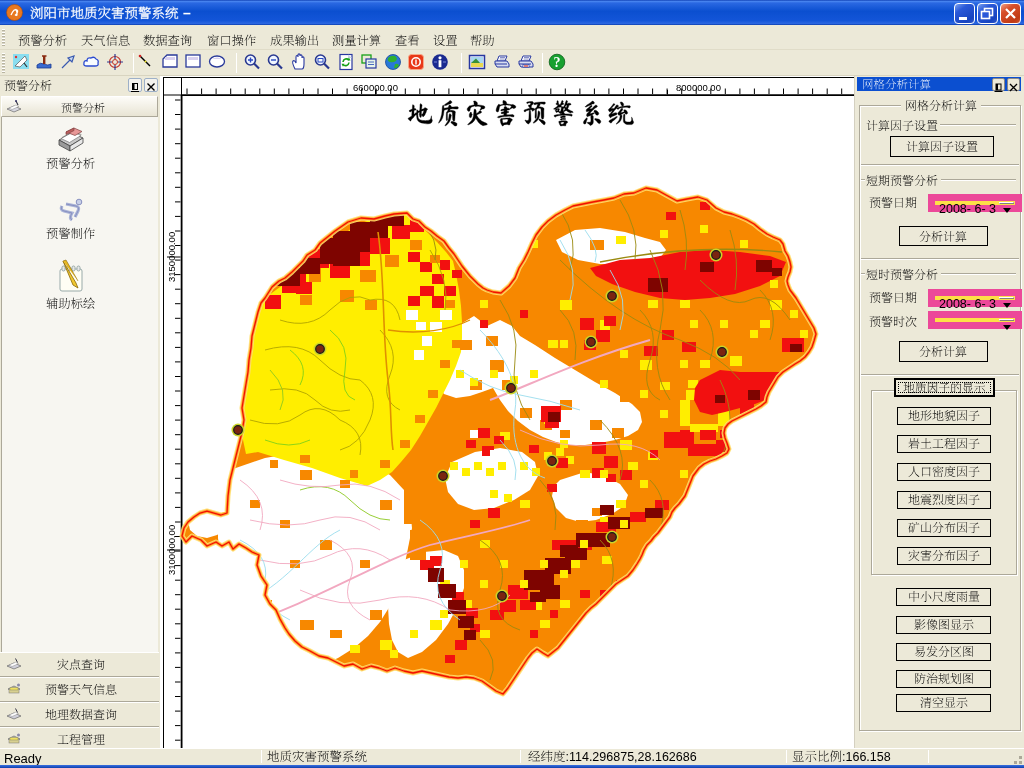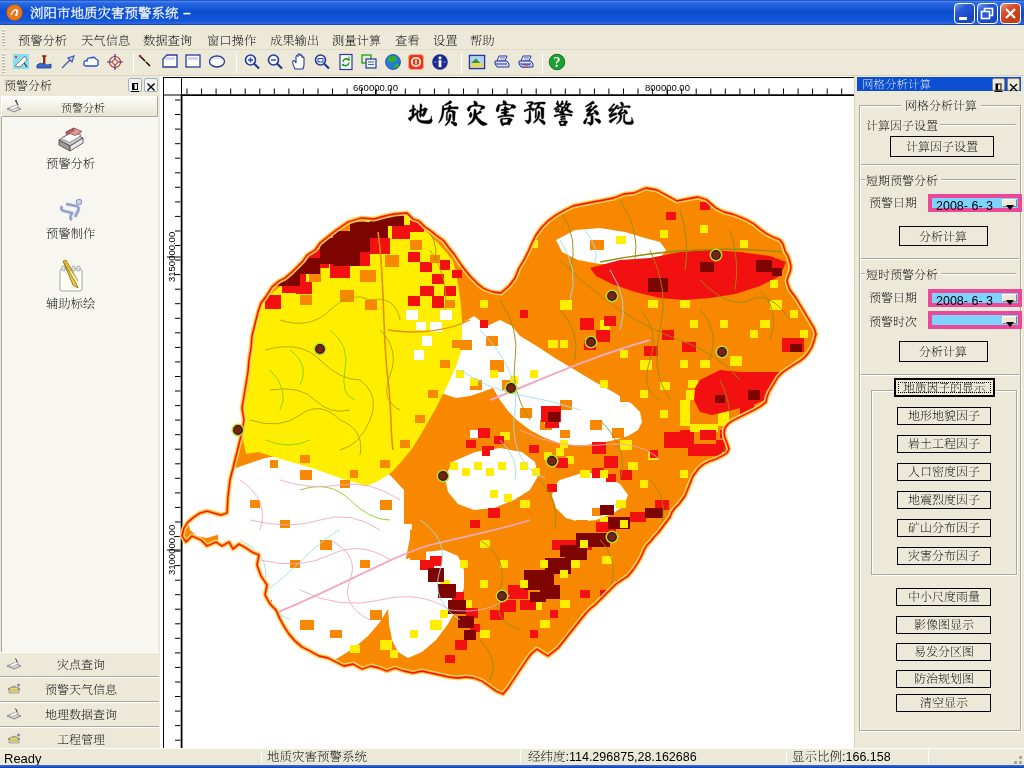--- a/index.html
+++ b/index.html
@@ -15,21 +15,21 @@
 .pbtn{position:absolute;width:14px;height:14px;background:#f4f3ee;border:1px solid #9db0c8;border-radius:2px}
 #lp-head{left:1px;top:96px;width:157px;height:21px;background:linear-gradient(180deg,#fdfcf8,#e8e4d4);border:1px solid #fff;border-bottom:1px solid #aca899;border-right:1px solid #aca899}
 #lp-list{left:1px;top:117px;width:157px;height:535px;background:#f7f6f1;border-left:1px solid #aca899}
 .lp-bar{position:absolute;left:0;width:159px;height:25px;background:#ece9d8;border-top:1px solid #fff;border-bottom:1px solid #aca899}
 #rightpanel{left:854px;top:76px;width:170px;height:672px;background:#ece9d8;border-left:1px solid #d4d0c0}
 #rp-title{left:857px;top:77px;width:164px;height:14px;background:#0b4fd0}
 .gline{position:absolute;border-top:1px solid #aca899;box-shadow:0 1px 0 #fff}
 .gbox{position:absolute;border:1px solid #aca899;box-shadow:inset 1px 1px 0 #fff, 1px 1px 0 #fff}
 .btn{position:absolute;background:#ece9d8;border:1px solid #000}
 .btnf{position:absolute;background:#ece9d8;border:2px solid #000;outline:1px dotted #000;outline-offset:-5px}
-.combo{position:absolute;background:#7dd3fc;border:4px solid #ec4899}
+.combo{position:absolute;background:#fde047;border:7px solid #ec4899}
 .cbtn{position:absolute;right:1px;top:1px;bottom:1px;width:15px;background:#ece9d8;border:1px solid #fff;border-right-color:#808080;border-bottom-color:#808080}
 .cbtn:after{content:"";position:absolute;left:3px;top:5px;border:4px solid transparent;border-top:5px solid #000}
 #statusbar{left:0;top:748px;width:1024px;height:17px;background:#ece9d8;border-top:1px solid #fff}
 .ssep{position:absolute;top:2px;width:1px;height:13px;background:#aca899;border-right:1px solid #fff}
 #bluebottom{left:0;top:765px;width:1024px;height:3px;background:linear-gradient(180deg,#3a70e0,#0d3fae)}
 .wbtn{position:absolute;top:3px;width:21px;height:21px;border:1px solid #fff;border-radius:4px;color:#fff}
 .rlabel{position:absolute;font-size:9.5px;color:#000;font-family:"Liberation Sans"}
 .vlabel{position:absolute;font-size:9.5px;color:#000;transform:rotate(-90deg);transform-origin:left top;white-space:nowrap}
 </style></head><body>
 <svg width="0" height="0" style="position:absolute">
@@ -777,21 +777,21 @@
     <circle cx="722" cy="352" r="6.5" fill="#ccd42a"></circle>
     <circle cx="722" cy="352" r="4.3" fill="#7a2410" stroke="#1a1a1a" stroke-width="1.2"></circle>
     <circle cx="612" cy="537" r="6.5" fill="#ccd42a"></circle>
     <circle cx="612" cy="537" r="4.3" fill="#7a2410" stroke="#1a1a1a" stroke-width="1.2"></circle>
     <circle cx="502" cy="596" r="6.5" fill="#ccd42a"></circle>
     <circle cx="502" cy="596" r="4.3" fill="#7a2410" stroke="#1a1a1a" stroke-width="1.2"></circle>
     <circle cx="511" cy="388" r="6.5" fill="#ccd42a"></circle>
     <circle cx="511" cy="388" r="4.3" fill="#7a2410" stroke="#1a1a1a" stroke-width="1.2"></circle>
   </svg>
 <div class="rlabel" style="left:352px;top:82px;width:47px;text-align:center">660000.00</div>
-<div class="rlabel" style="left:644px;top:82px;width:47px;text-align:center">800000.00</div>
+<div class="rlabel" style="left:675px;top:82px;width:47px;text-align:center">800000.00</div>
 <div class="vlabel" style="left:166px;top:282px">3150000.00</div>
 <div class="vlabel" style="left:166px;top:575px">3100000.00</div>
 <svg class="abs" style="left:0;top:0;pointer-events:none" width="1024" height="768">
     <use href="#s6d4f" transform="translate(30 18) scale(0.013500 -0.013500)" fill="#fff" stroke="#fff" stroke-width="37"></use>
     <use href="#s9633" transform="translate(43.5 18) scale(0.013500 -0.013500)" fill="#fff" stroke="#fff" stroke-width="37"></use>
     <use href="#s5e02" transform="translate(57.0 18) scale(0.013500 -0.013500)" fill="#fff" stroke="#fff" stroke-width="37"></use>
     <use href="#s5730" transform="translate(70.5 18) scale(0.013500 -0.013500)" fill="#fff" stroke="#fff" stroke-width="37"></use>
     <use href="#s8d28" transform="translate(84.0 18) scale(0.013500 -0.013500)" fill="#fff" stroke="#fff" stroke-width="37"></use>
     <use href="#s707e" transform="translate(97.5 18) scale(0.013500 -0.013500)" fill="#fff" stroke="#fff" stroke-width="37"></use>
     <use href="#s5bb3" transform="translate(111.0 18) scale(0.013500 -0.013500)" fill="#fff" stroke="#fff" stroke-width="37"></use>

